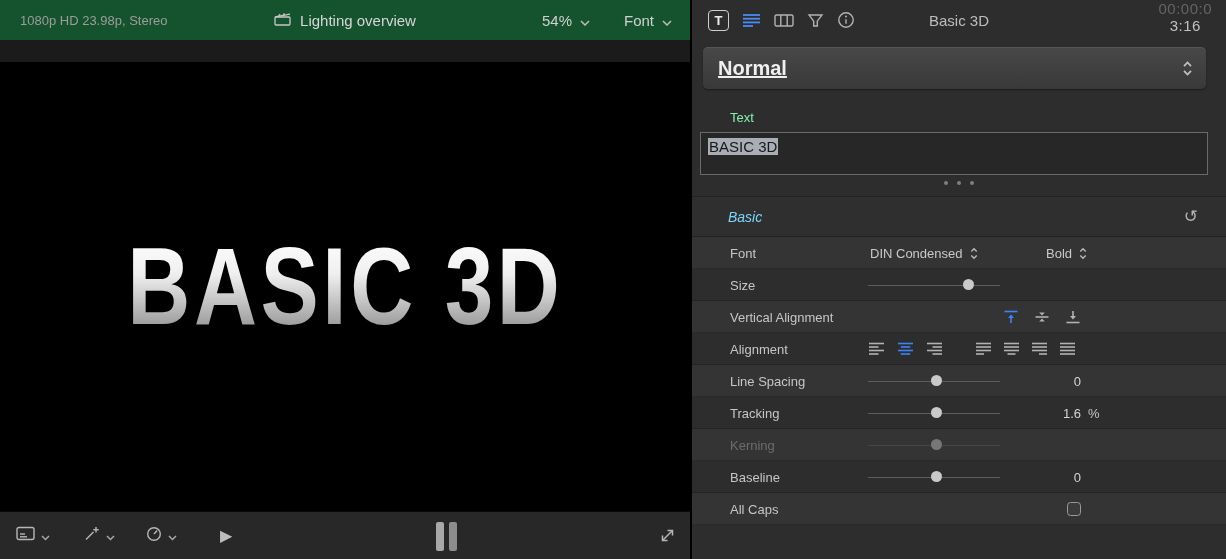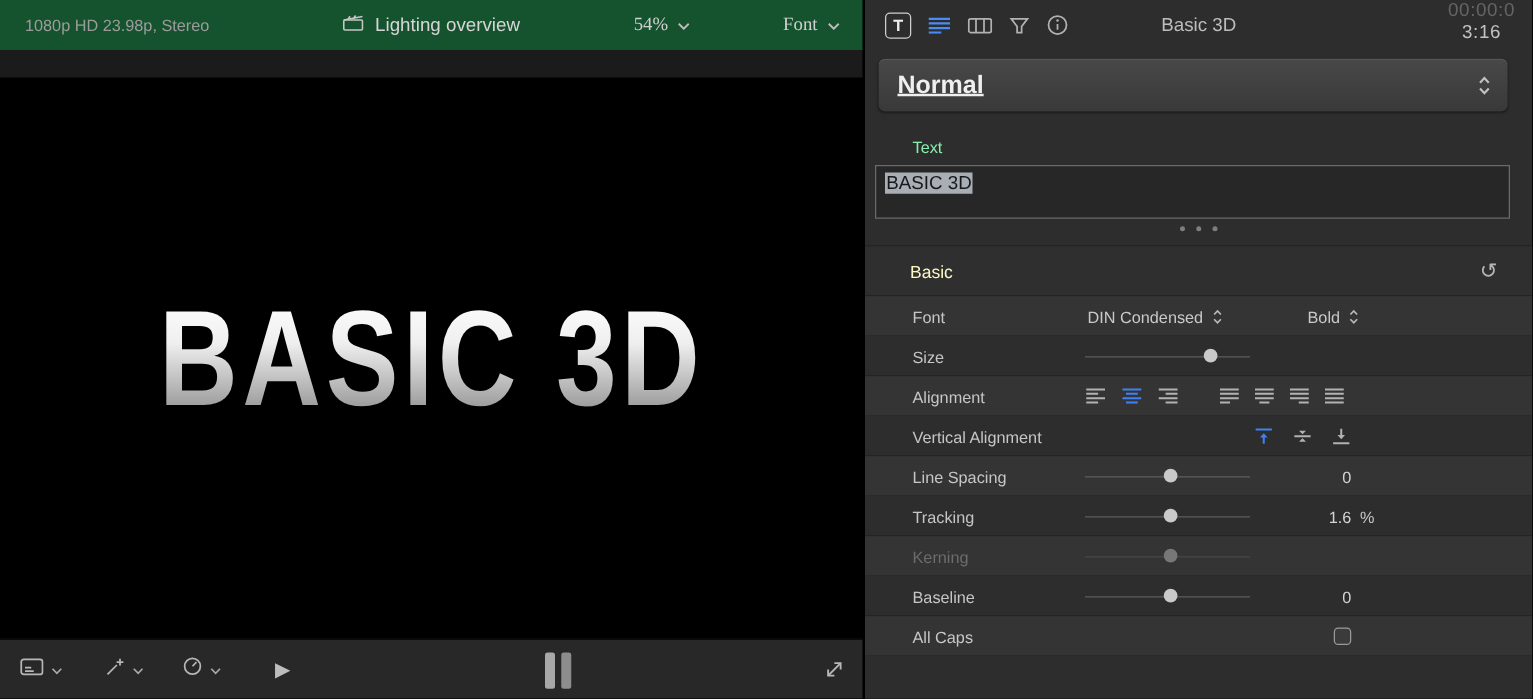--- a/index.html
+++ b/index.html
@@ -9,21 +9,21 @@
 
   
   .viewer { position:absolute; left:0; top:0; width:690px; height:559px; background:#000; }
   .v-top { position:absolute; top:0; left:0; right:0; height:40px; background:#14532d; }
   .fmt { position:absolute; left:20px; top:0; height:40px; display:flex; align-items:center;
          font-size:13px; color:#9c9c9c; }
   .v-title { position:absolute; left:0; right:0; top:0; height:40px; display:flex;
              justify-content:center; align-items:center; gap:9px; color:#d6d6d6; font-size:15px; }
   .v-menus { position:absolute; right:18px; top:0; height:40px; display:flex; gap:34px; align-items:center; }
   .menu-btn { display:flex; gap:8px; align-items:flex-end; color:#d0d0d0; font-size:15px;
-              background:none; border:none; font-family:Liberation Serif, serif; cursor:default;margin-left:40px; }
+              background:none; border:none; font-family:Liberation Sans, sans-serif; cursor:default; }
 
   .canvas-area { position:absolute; top:40px; bottom:48px; left:0; right:0; background:#000; }
   .letterbox { position:absolute; top:0; left:0; right:0; height:22px; background:#1b1b1b; }
   .canvas-center { position:absolute; top:22px; bottom:0; left:0; right:0;
                    display:flex; align-items:center; justify-content:center; }
   .basic3d { font-size:97px; font-weight:700; letter-spacing:4px; white-space:nowrap;
              transform:scaleX(.9) scaleY(1.12);
              background:linear-gradient(180deg,#ffffff 8%,#efefef 40%,#c3c3c3 62%,#8a8a8a 90%);
              -webkit-background-clip:text; background-clip:text; color:transparent;
              filter:drop-shadow(4px 5px 3px rgba(0,0,0,.6)); }
@@ -62,21 +62,21 @@
 
   .text-label { margin:21px 0 0 38px; height:15px; font-size:13px; color:#86efac; }
   .text-box { margin:7px 18px 0 8px; height:43px; border:1px solid #6a6a6a; background:#272727;
               padding:5px 7px; font-size:15px; }
   .text-box .sel { background:#a9aeb4; color:#16181b; padding:0 1px; }
   .dots { margin-top:3px; height:9px; display:flex; justify-content:center; align-items:center; gap:9px; }
   .dots i { width:4px; height:4px; border-radius:50%; background:#7e7e7e; display:block; }
 
   .sec-head { margin-top:9px; height:40px; background:#2f2f2f; border-top:1px solid #232323;
               position:relative; display:flex; align-items:center; }
-  .sec-head .t { margin-left:36px; font-size:14px; color:#fef9c3; }
+  .sec-head .t { margin-left:36px; font-size:14px; color:#7dd3fc;font-style:italic; }
   .sec-head .reset { position:absolute; right:28px; color:#b5b5b5; font-size:17px; line-height:1; }
 
   .rows { border-top:1px solid #232323; }
   .row { position:relative; height:32px; border-bottom:1px solid rgba(0,0,0,.18); }
   .row:nth-child(odd) { background:#343434; }
   .row:nth-child(even){ background:#2d2d2d; }
   .lbl { position:absolute; left:38px; top:0; height:32px; display:flex; align-items:center;
          font-size:13px; color:#c6c6c6; }
   .popup { position:absolute; top:0; height:32px; display:flex; align-items:center; gap:7px;
            font-size:13px; color:#c9c9c9; }
@@ -286,84 +286,20 @@
 
       <div class="row">
         <span class="lbl">Size</span>
         <div class="slider">
           <div class="track"></div>
             <div class="thumb" style="left:76%"></div>
         </div>
       </div>
 
       <div class="row">
-        <span class="lbl">Alignment</span>
-        <div class="ali-g1">
-          <span class="icon-btn">
-            <svg width="17" height="14" viewBox="0 0 17 14" stroke="#b2b2b2" stroke-width="1.6">
-                <path d="M1 1.5 H16"></path>
-                <path d="M1 5 H10.5"></path>
-                <path d="M1 8.5 H16"></path>
-                <path d="M1 12 H10.5"></path>
-              </svg>
-          </span>
-          <span class="icon-btn">
-            <svg width="17" height="14" viewBox="0 0 17 14" stroke="#3f82f8" stroke-width="1.6">
-                <path d="M1 1.5 H16"></path>
-                <path d="M3.8 5 H13.2"></path>
-                <path d="M1 8.5 H16"></path>
-                <path d="M3.8 12 H13.2"></path>
-              </svg>
-          </span>
-          <span class="icon-btn">
-            <svg width="17" height="14" viewBox="0 0 17 14" stroke="#b2b2b2" stroke-width="1.6">
-                <path d="M1 1.5 H16"></path>
-                <path d="M6.5 5 H16"></path>
-                <path d="M1 8.5 H16"></path>
-                <path d="M6.5 12 H16"></path>
-              </svg>
-          </span>
-        </div>
-        <div class="ali-g2">
-          <span class="icon-btn">
-            <svg width="17" height="14" viewBox="0 0 17 14" stroke="#b2b2b2" stroke-width="1.6">
-                <path d="M1 1.5 H16"></path>
-                <path d="M1 5 H16"></path>
-                <path d="M1 8.5 H16"></path>
-                <path d="M1 12 H9"></path>
-              </svg>
-          </span>
-          <span class="icon-btn">
-            <svg width="17" height="14" viewBox="0 0 17 14" stroke="#b2b2b2" stroke-width="1.6">
-                <path d="M1 1.5 H16"></path>
-                <path d="M1 5 H16"></path>
-                <path d="M1 8.5 H16"></path>
-                <path d="M4.5 12 H12.5"></path>
-              </svg>
-          </span>
-          <span class="icon-btn">
-            <svg width="17" height="14" viewBox="0 0 17 14" stroke="#b2b2b2" stroke-width="1.6">
-                <path d="M1 1.5 H16"></path>
-                <path d="M1 5 H16"></path>
-                <path d="M1 8.5 H16"></path>
-                <path d="M8 12 H16"></path>
-              </svg>
-          </span>
-          <span class="icon-btn">
-            <svg width="17" height="14" viewBox="0 0 17 14" stroke="#b2b2b2" stroke-width="1.6">
-                <path d="M1 1.5 H16"></path>
-                <path d="M1 5 H16"></path>
-                <path d="M1 8.5 H16"></path>
-                <path d="M1 12 H16"></path>
-              </svg>
-          </span>
-        </div>
-      </div>
-
-      <div class="row">
         <span class="lbl">Vertical Alignment</span>
         <div class="va-g">
           <span class="icon-btn">
             <svg width="16" height="14" viewBox="0 0 16 14" fill="none" stroke="#3f82f8" stroke-width="1.6">
               <path d="M1.5 1.5 H14.5"></path>
                 <path d="M8 13 V6.5"></path>
                 <path d="M5 8 L8 4.6 L11 8" fill="#3f82f8" stroke="none"></path>
             </svg>
           </span>
           <span class="icon-btn">
@@ -372,20 +308,84 @@
                 <path d="M5.2 2.6 H10.8 L8 5.4 Z" fill="#b2b2b2" stroke="none"></path>
                 <path d="M5.2 11.4 H10.8 L8 8.6 Z" fill="#b2b2b2" stroke="none"></path>
             </svg>
           </span>
           <span class="icon-btn">
             <svg width="16" height="14" viewBox="0 0 16 14" fill="none" stroke="#b2b2b2" stroke-width="1.6">
               <path d="M1.5 12.5 H14.5"></path>
                 <path d="M8 1 V7.5"></path>
                 <path d="M5 6 L8 9.4 L11 6" fill="#b2b2b2" stroke="none"></path>
             </svg>
+          </span>
+        </div>
+      </div>
+
+      <div class="row">
+        <span class="lbl">Alignment</span>
+        <div class="ali-g1">
+          <span class="icon-btn">
+            <svg width="17" height="14" viewBox="0 0 17 14" stroke="#b2b2b2" stroke-width="1.6">
+                <path d="M1 1.5 H16"></path>
+                <path d="M1 5 H10.5"></path>
+                <path d="M1 8.5 H16"></path>
+                <path d="M1 12 H10.5"></path>
+              </svg>
+          </span>
+          <span class="icon-btn">
+            <svg width="17" height="14" viewBox="0 0 17 14" stroke="#3f82f8" stroke-width="1.6">
+                <path d="M1 1.5 H16"></path>
+                <path d="M3.8 5 H13.2"></path>
+                <path d="M1 8.5 H16"></path>
+                <path d="M3.8 12 H13.2"></path>
+              </svg>
+          </span>
+          <span class="icon-btn">
+            <svg width="17" height="14" viewBox="0 0 17 14" stroke="#b2b2b2" stroke-width="1.6">
+                <path d="M1 1.5 H16"></path>
+                <path d="M6.5 5 H16"></path>
+                <path d="M1 8.5 H16"></path>
+                <path d="M6.5 12 H16"></path>
+              </svg>
+          </span>
+        </div>
+        <div class="ali-g2">
+          <span class="icon-btn">
+            <svg width="17" height="14" viewBox="0 0 17 14" stroke="#b2b2b2" stroke-width="1.6">
+                <path d="M1 1.5 H16"></path>
+                <path d="M1 5 H16"></path>
+                <path d="M1 8.5 H16"></path>
+                <path d="M1 12 H9"></path>
+              </svg>
+          </span>
+          <span class="icon-btn">
+            <svg width="17" height="14" viewBox="0 0 17 14" stroke="#b2b2b2" stroke-width="1.6">
+                <path d="M1 1.5 H16"></path>
+                <path d="M1 5 H16"></path>
+                <path d="M1 8.5 H16"></path>
+                <path d="M4.5 12 H12.5"></path>
+              </svg>
+          </span>
+          <span class="icon-btn">
+            <svg width="17" height="14" viewBox="0 0 17 14" stroke="#b2b2b2" stroke-width="1.6">
+                <path d="M1 1.5 H16"></path>
+                <path d="M1 5 H16"></path>
+                <path d="M1 8.5 H16"></path>
+                <path d="M8 12 H16"></path>
+              </svg>
+          </span>
+          <span class="icon-btn">
+            <svg width="17" height="14" viewBox="0 0 17 14" stroke="#b2b2b2" stroke-width="1.6">
+                <path d="M1 1.5 H16"></path>
+                <path d="M1 5 H16"></path>
+                <path d="M1 8.5 H16"></path>
+                <path d="M1 12 H16"></path>
+              </svg>
           </span>
         </div>
       </div>
 
       <div class="row">
         <span class="lbl">Line Spacing</span>
         <div class="slider">
           <div class="track"></div>
             <div class="thumb" style="left:52%"></div>
         </div>

